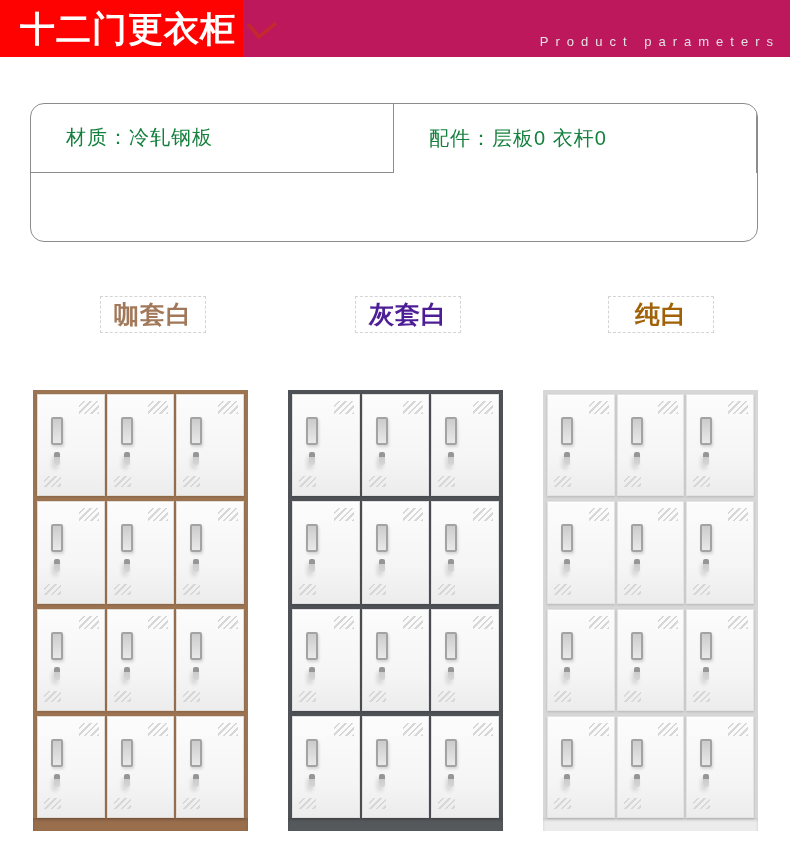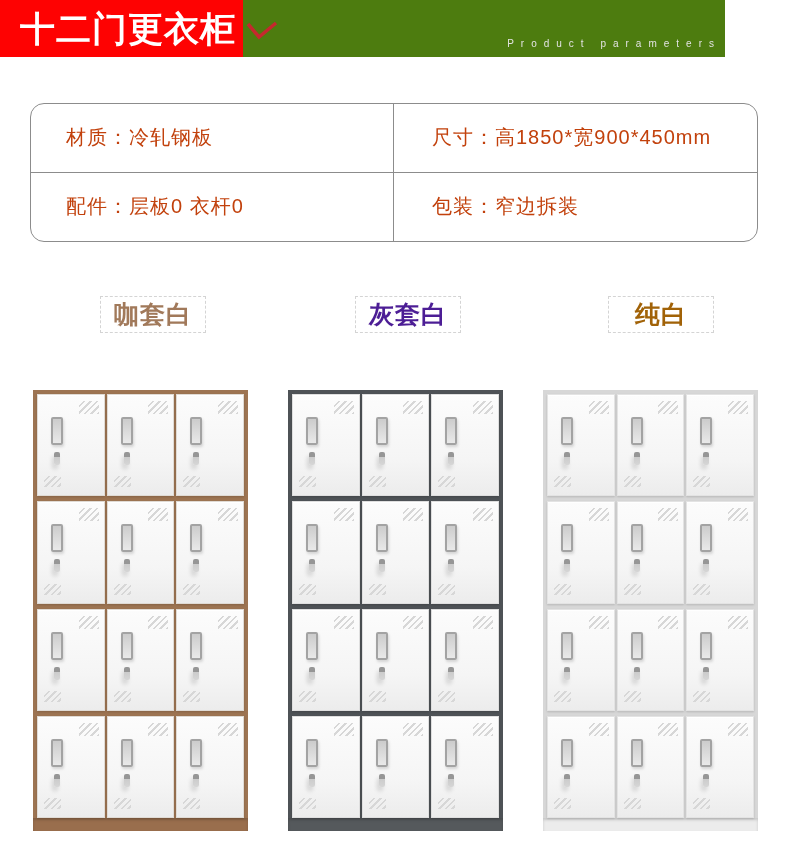--- a/index.html
+++ b/index.html
@@ -1,31 +1,31 @@
 <!DOCTYPE html>
 <html><head>
 <meta charset="utf-8">
 <style>
   html,body{margin:0;padding:0;}
   body{
     width:790px;height:866px;position:relative;overflow:hidden;
     background:#ffffff;font-family:"Liberation Sans","DejaVu Sans",sans-serif;
   }
   
-  .header-bar{position:absolute;left:0;top:0;width:725px;height:57px;background:#4d7c0f;}
+  .header-bar{position:absolute;left:0;top:0;width:790px;height:57px;background:#be185d;}
   .title-block{position:absolute;left:0;top:0;width:243px;height:57px;background:#fe0202;}
   .title-text{display:block;font-size:35px;font-weight:bold;color:#ffffff;line-height:57px;
     padding-left:20px;letter-spacing:1px;white-space:nowrap;}
   .check-icon{position:absolute;left:246px;top:21px;width:32px;height:20px;}
-  .subtitle{position:absolute;right:4px;bottom:8px;color:#e3e3e3;font-size:10px;letter-spacing:7px;margin-left:20px;}
+  .subtitle{position:absolute;right:10px;bottom:8px;color:#e3e3e3;font-size:13px;letter-spacing:7px;margin-left:20px;}
   
   .params-table{position:absolute;left:30px;top:103px;width:728px;height:139px;
     border:1px solid #8c8c8c;border-radius:14px;overflow:hidden;background:#fff;
     display:grid;grid-template-columns:1fr 1fr;grid-template-rows:1fr 1fr;box-sizing:border-box;}
-  .cell{display:flex;align-items:center;font-size:20px;color:#c2410c;padding-left:35px;letter-spacing:1px;}
+  .cell{display:flex;align-items:center;font-size:20px;color:#15803d;padding-left:35px;letter-spacing:1px;}
   .cell.c0{border-right:1px solid #8c8c8c;border-bottom:1px solid #8c8c8c;}
   .cell.c1{border-bottom:1px solid #8c8c8c;padding-left:38px;}
   .cell.c2{border-right:1px solid #8c8c8c;text-align:right;}
   .cell.c3{padding-left:38px;}
   
   .variant-label{position:absolute;top:296px;width:106px;height:37px;box-sizing:border-box;
     border:1px dashed #d4d4d4;display:flex;align-items:center;justify-content:center;
     font-size:25px;font-weight:bold;letter-spacing:1px;background:#fff;}
   .variant-label.pos0{left:100px}.variant-label.pos1{left:355px}.variant-label.pos2{left:608px}
   
@@ -56,23 +56,21 @@
     <span class="title-text">十二门更衣柜</span>
   </div>
   <svg class="check-icon" viewBox="0 0 32 20">
     <polyline points="2,3 13,16 30,2" fill="none" stroke="#c5282e" stroke-width="3.5"></polyline>
   </svg>
   <span class="subtitle">Product parameters</span>
 </div>
 
 <div class="params-table">
   <div class="cell c0">材质：冷轧钢板</div>
-  <div class="cell c1">尺寸：高1850*宽900*450mm</div>
   <div class="cell c2">配件：层板0 衣杆0</div>
-  <div class="cell c3">包装：窄边拆装</div>
 </div>
 
 <div id="labels-row">
     <div class="variant-label pos0" style="color: rgb(161, 121, 90);">咖套白</div>
     <div class="variant-label pos1" style="color: #4c1d95;">灰套白</div>
     <div class="variant-label pos2" style="color: #a16207;">纯白</div>
   </div>
 <div id="lockers-row">
     <div class="locker pos0" style="--frame: #9d7452; --base: #996e4d; --doorborder: #e0dbd5;">
       <div class="doors">

